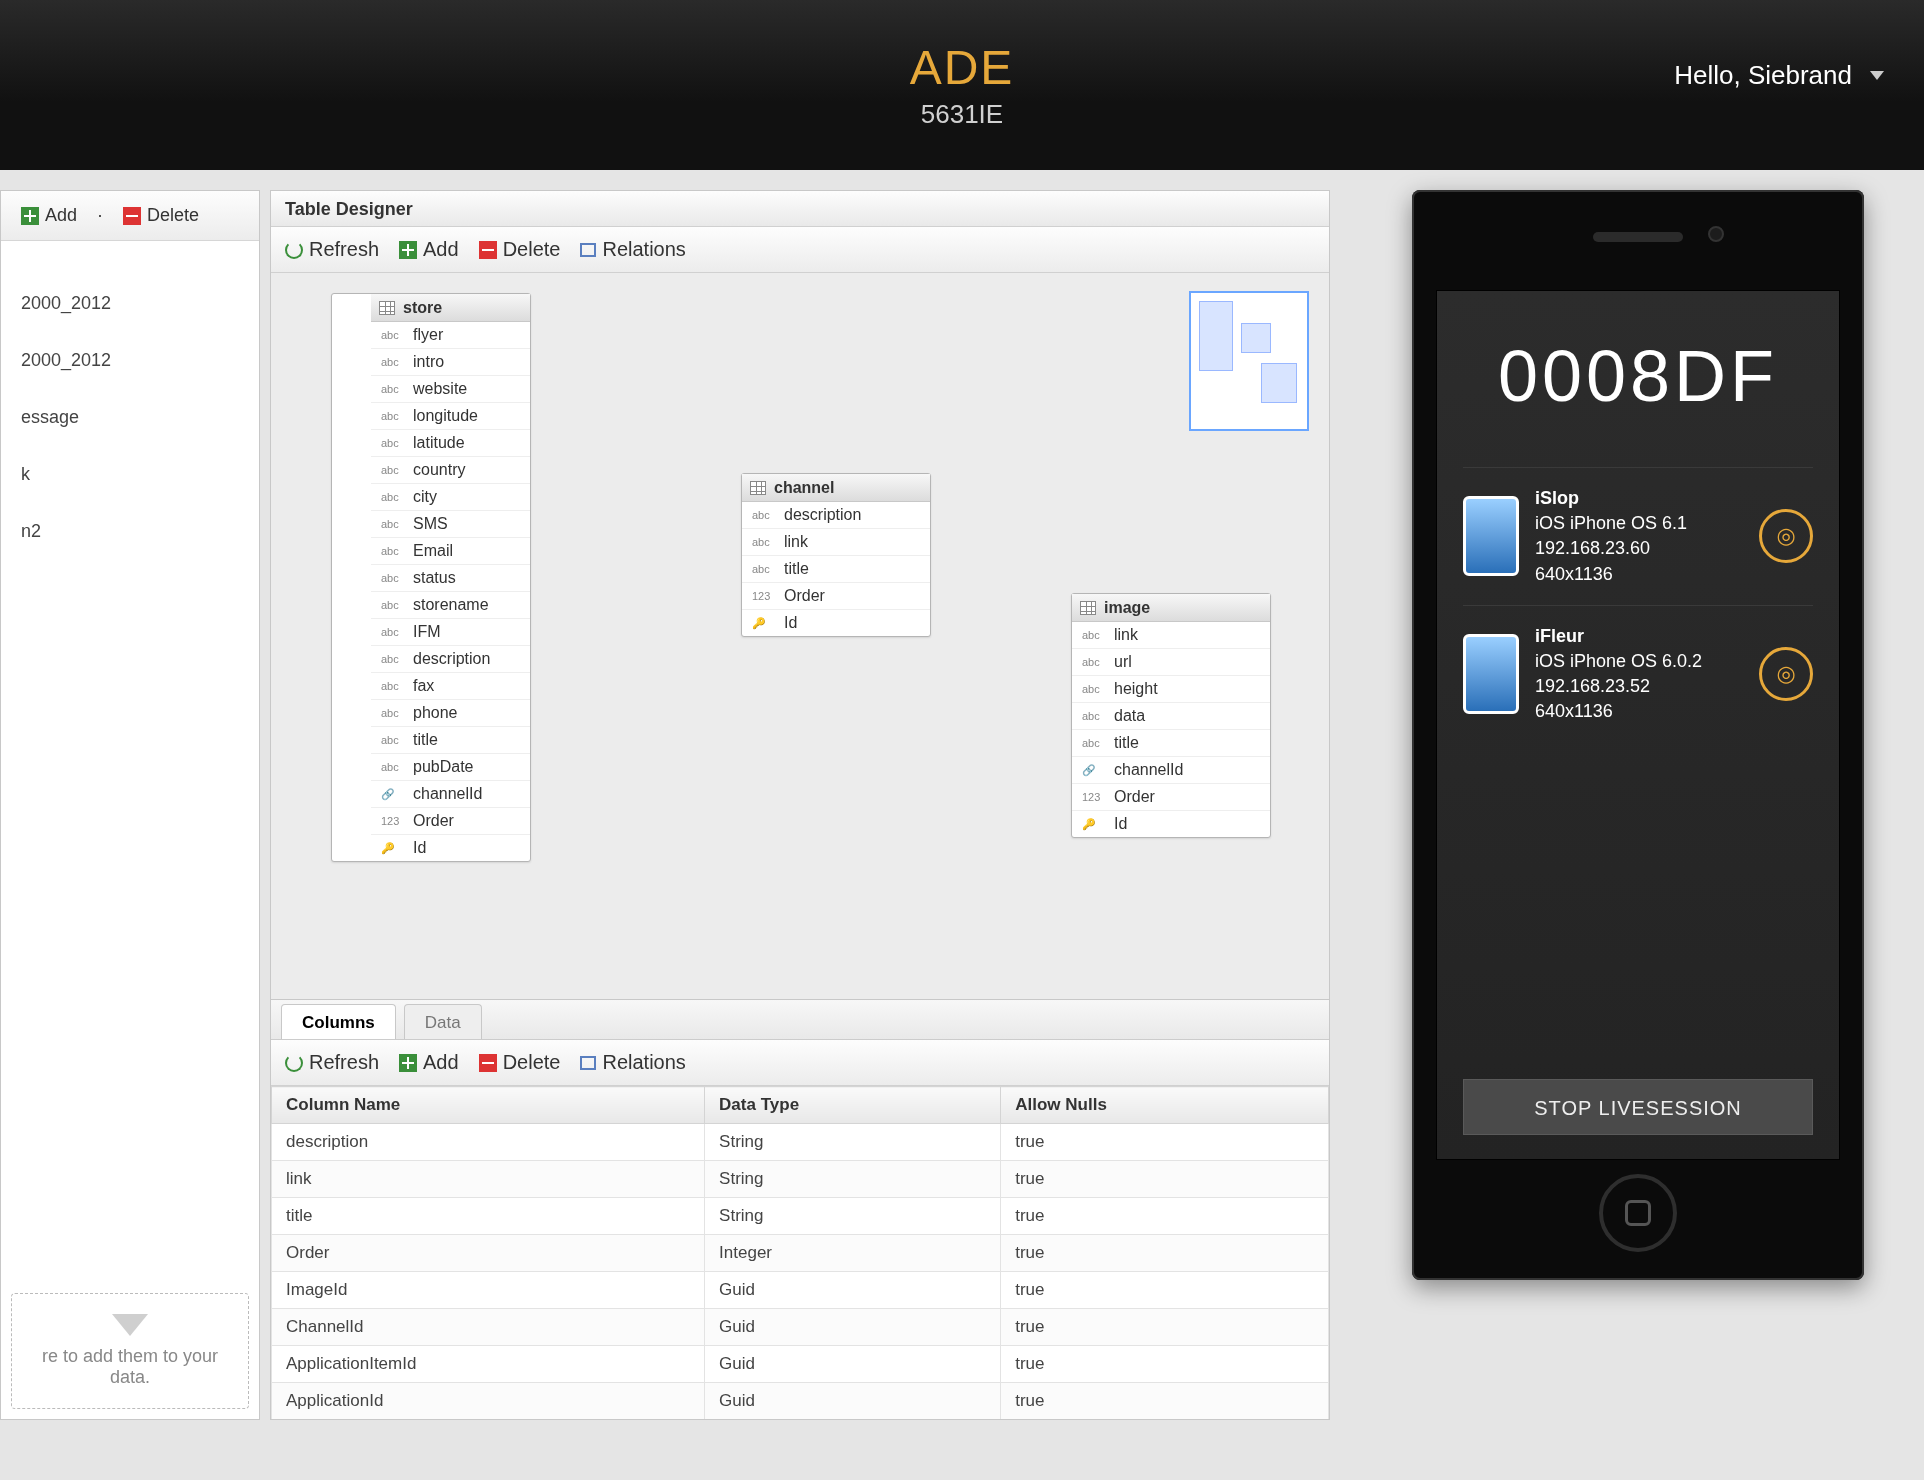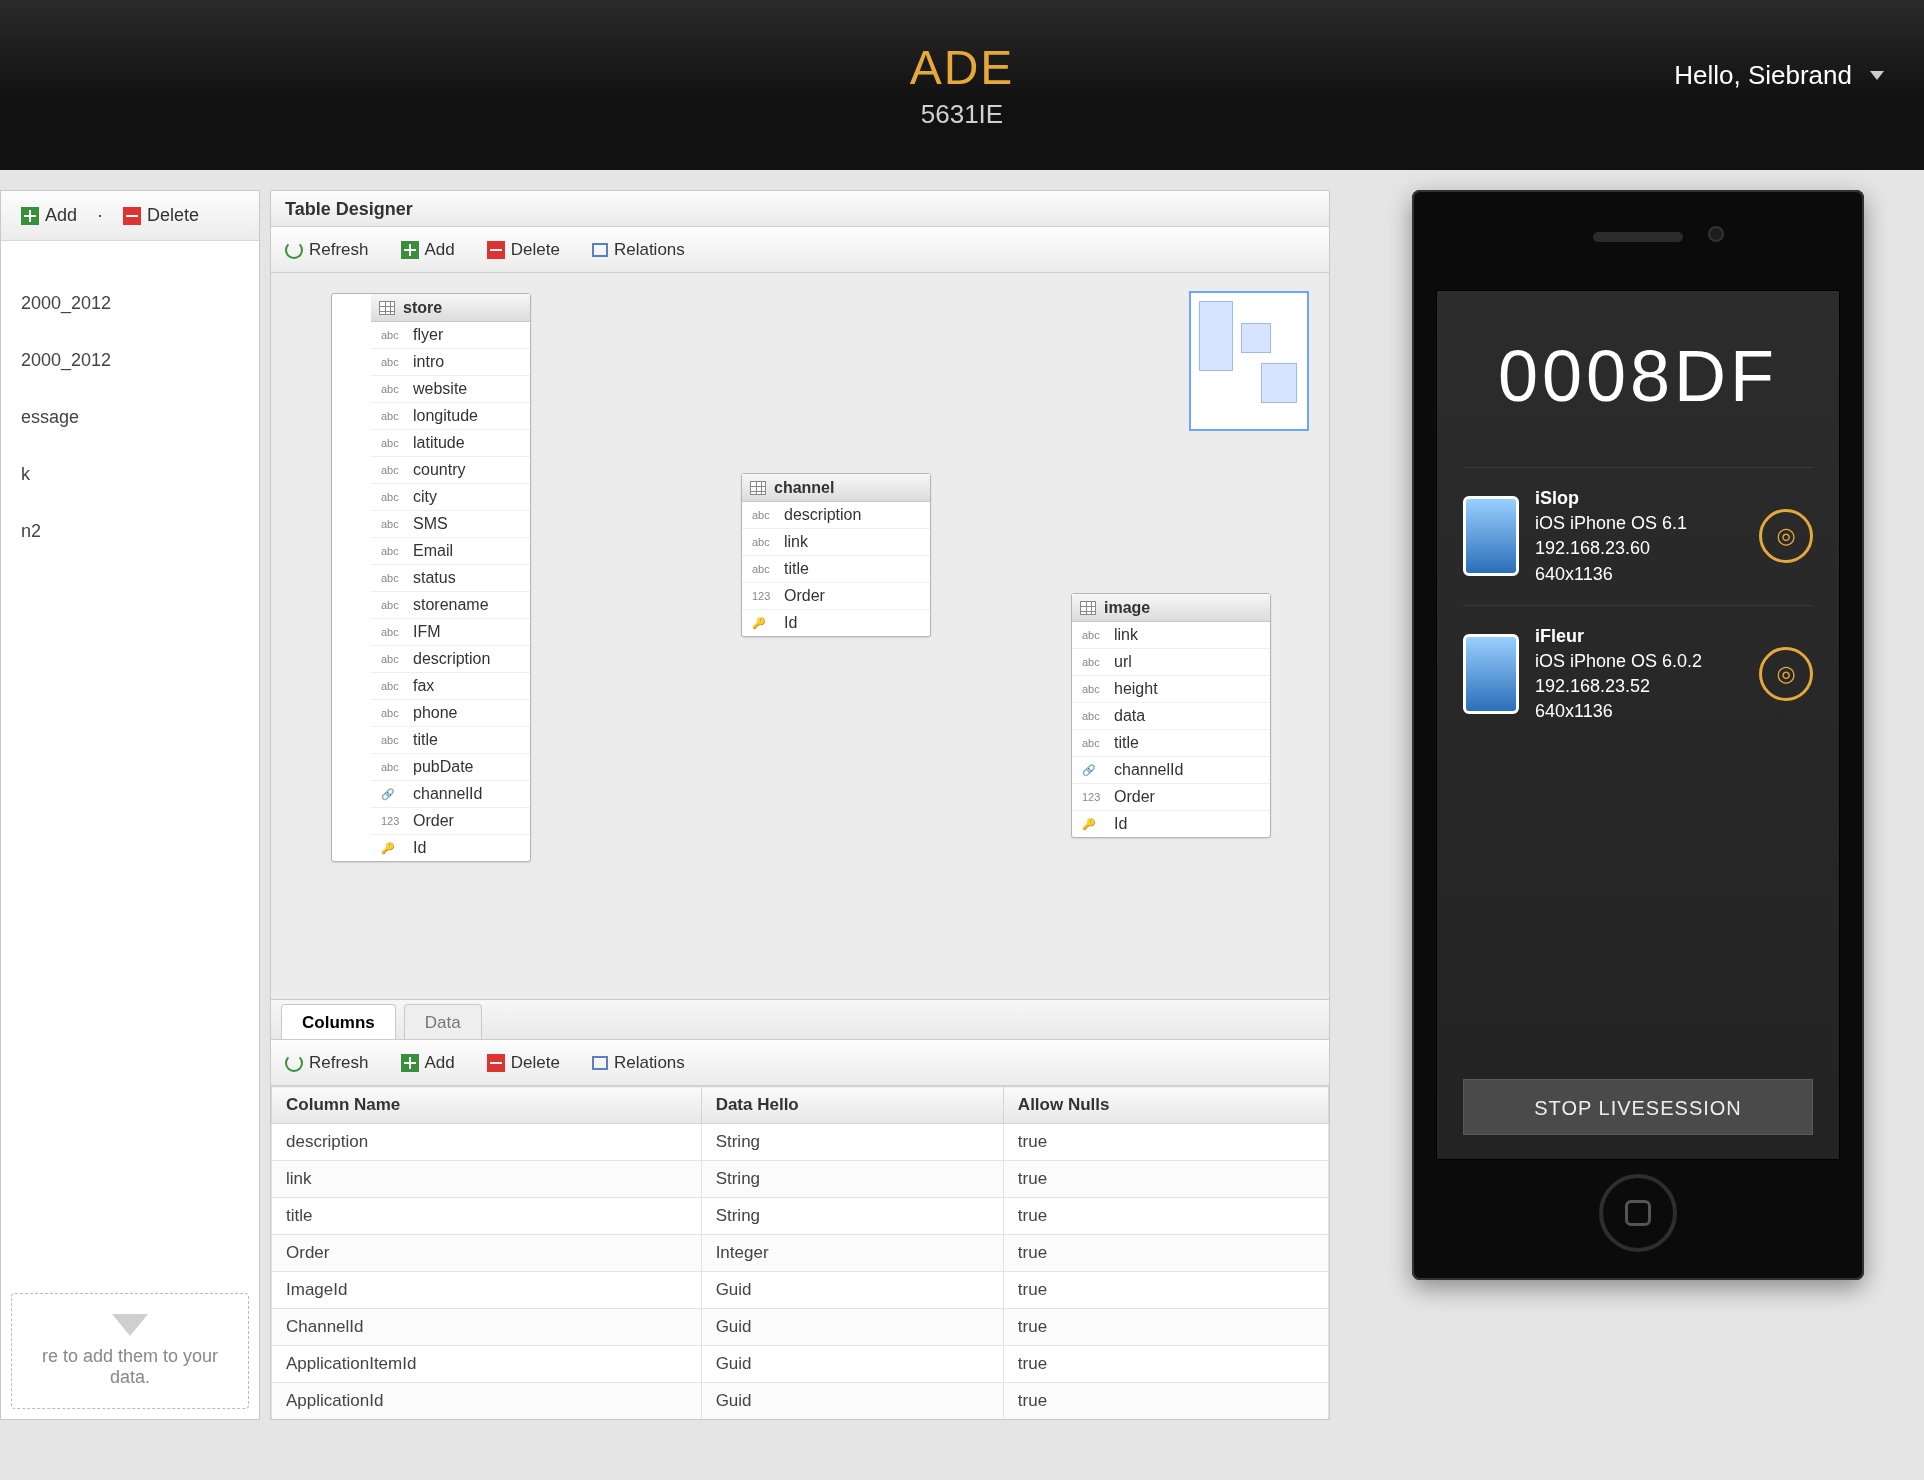--- a/index.html
+++ b/index.html
@@ -49,23 +49,23 @@
     background:#f4f4f4; border:1px solid #c8c8c8;
     display:flex; flex-direction:column;
   }
   .panel-title {
     height:36px; line-height:36px; padding:0 14px;
     background:linear-gradient(#fdfdfd,#e9e9e9);
     border-bottom:1px solid #d0d0d0;
     font-size:18px; font-weight:bold; color:#333;
   }
   .toolbar {
-    height:46px; display:flex; align-items:center; gap:32px;
+    height:46px; display:flex; align-items:center; gap:20px;
     padding:5px 14px; background:linear-gradient(#fdfdfd,#ececec);
-    border-bottom:1px solid #d0d0d0; font-size:17px; color:#333;
+    border-bottom:1px solid #d0d0d0; font-size:20px; color:#333;
   }
   .tb-btn { display:flex; align-items:center; gap:6px; cursor:pointer; }
   .ico { width:18px;height:18px; display:inline-block; }
   .ico-refresh { border:2px solid #3a8f3a; border-radius:50%; border-top-color:transparent; }
   .ico-add     { background:#3a8f3a; position:relative; }
   .ico-add::before,.ico-add::after{content:"";position:absolute;background:#fff;}
   .ico-add::before{left:8px;top:3px;width:2px;height:12px;}
   .ico-add::after {left:3px;top:8px;width:12px;height:2px;}
   .ico-del     { background:#d33; position:relative; }
   .ico-del::after{content:"";position:absolute;left:3px;top:8px;width:12px;height:2px;background:#fff;}
@@ -401,21 +401,21 @@
         <span class="tb-btn">
             <span class="ico ico-rel"></span>
             <span>Relations</span>
           </span>
       </div>
       <div class="grid">
         <table class="cols">
           <thead>
               <tr>
             <th>Column Name</th>
-            <th>Data Hello</th>
+            <th>Data Type</th>
             <th>Allow Nulls</th>
           </tr>
             </thead>
           <tbody id="grid-body">
               <tr>
                 <td>description</td>
                 <td>String</td>
                 <td>true</td>
               </tr>
               <tr>

